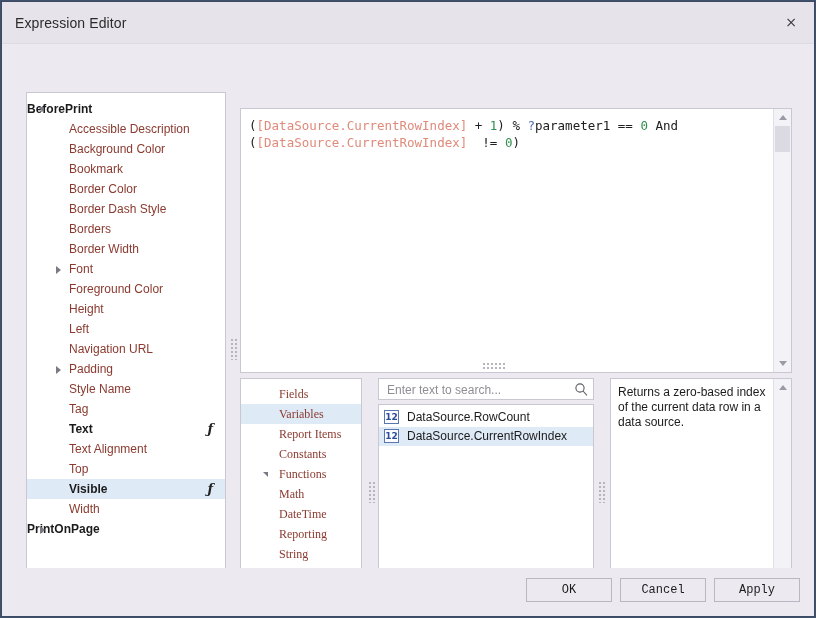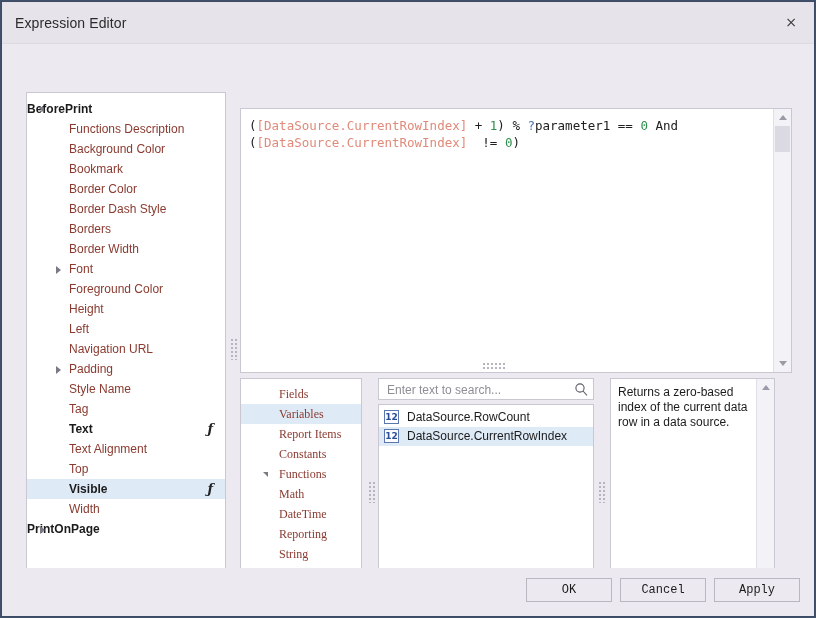--- a/index.html
+++ b/index.html
@@ -153,21 +153,21 @@
   }
   .item.sel{background:#dfeaf7;}
   .num-icon{
     position:absolute;left:5px;top:2px;width:15px;height:14px;
     border:1px solid #5a76ae;background:#fdfdff;box-sizing:border-box;
     font-family:"DejaVu Sans", sans-serif;
     font-size:9px;line-height:12px;text-align:center;color:#2a4d9b;
     font-weight:bold;
   }
   
-  #desc-panel{left:608px;top:334px;width:165px;height:225px;}
+  #desc-panel{left:608px;top:334px;width:182px;height:225px;}
   .desc-text{
     position:absolute;left:7px;top:6px;right:22px;
     font-size:12px;line-height:15px;color:#1b1b1b;
   }
   
   .grip-v{
     position:absolute;width:8px;
     background-image:radial-gradient(circle, #b6b4be 1px, transparent 1.2px);
     background-size:4px 4px;
   }
@@ -204,21 +204,21 @@
     <div class="close-btn">×</div>
   </div>
 
   <div class="content">
 
     <div class="panel" id="tree-panel">
       <div class="tree-inner" id="tree-inner">
           <div class="tnode lvl0 bold"><span class="arrow expanded">
               <i></i>
             </span><span class="tlabel">BeforePrint</span></div>
-          <div class="tnode lvl1"><span class="tlabel">Functions Description</span></div>
+          <div class="tnode lvl1"><span class="tlabel">Accessible Description</span></div>
           <div class="tnode lvl1"><span class="tlabel">Background Color</span></div>
           <div class="tnode lvl1"><span class="tlabel">Bookmark</span></div>
           <div class="tnode lvl1"><span class="tlabel">Border Color</span></div>
           <div class="tnode lvl1"><span class="tlabel">Border Dash Style</span></div>
           <div class="tnode lvl1"><span class="tlabel">Borders</span></div>
           <div class="tnode lvl1"><span class="tlabel">Border Width</span></div>
           <div class="tnode lvl1"><span class="arrow collapsed">
               <i></i>
             </span><span class="tlabel">Font</span></div>
           <div class="tnode lvl1"><span class="tlabel">Foreground Color</span></div>

